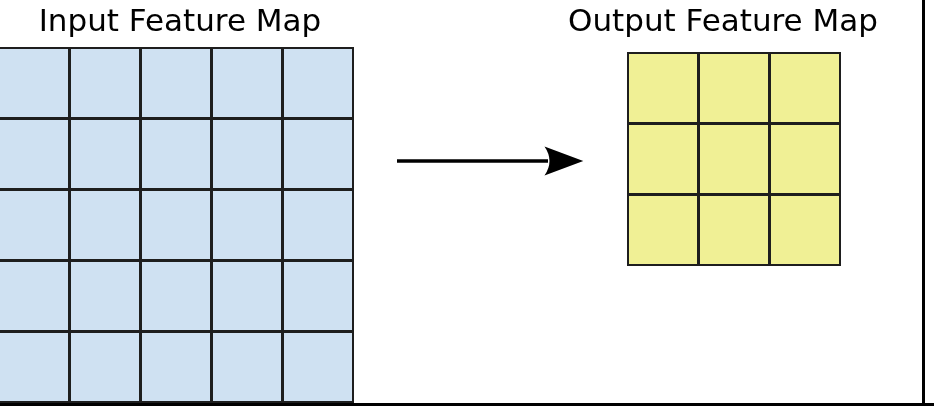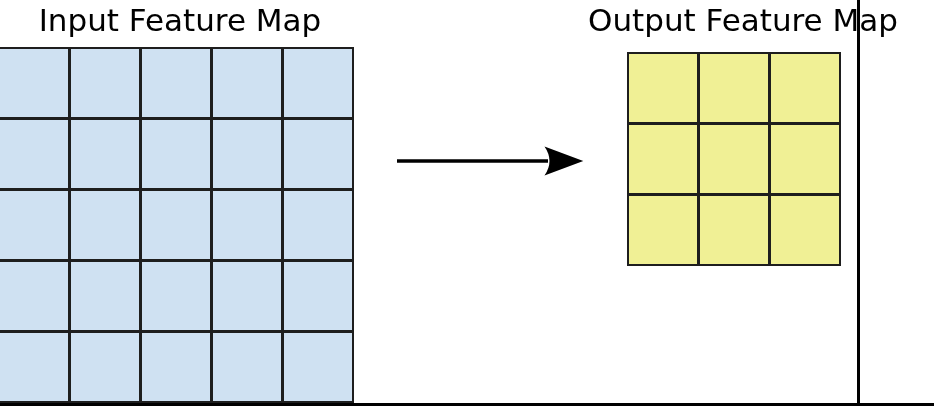--- a/index.html
+++ b/index.html
@@ -5,40 +5,40 @@
   html, body {
     margin: 0;
     padding: 0;
     width: 934px;
     height: 406px;
     background: #ffffff;
     overflow: hidden;
   }
   .canvas {
     position: relative;
-    width: 860px;
+    width: 925px;
     height: 406px;
     background: #ffffff;
     font-family: "DejaVu Sans", sans-serif;
   }
   .title {
     position: absolute;
     top: 2px;
     font-size: 31px;
     line-height: 36px;
     color: #000000;
     text-align: center;
     white-space: nowrap;
   }
   .input-title {
     left: 0px;
     width: 360px;
   }
   .output-title {
-    left: 576px;
+    left: 556px;
     width: 334px;
   }
   .grid {
     position: absolute;
     display: grid;
     gap: 3px;
     border: 2px solid #1e1e1e;
     background: #1e1e1e;
   }
   .input-grid {

